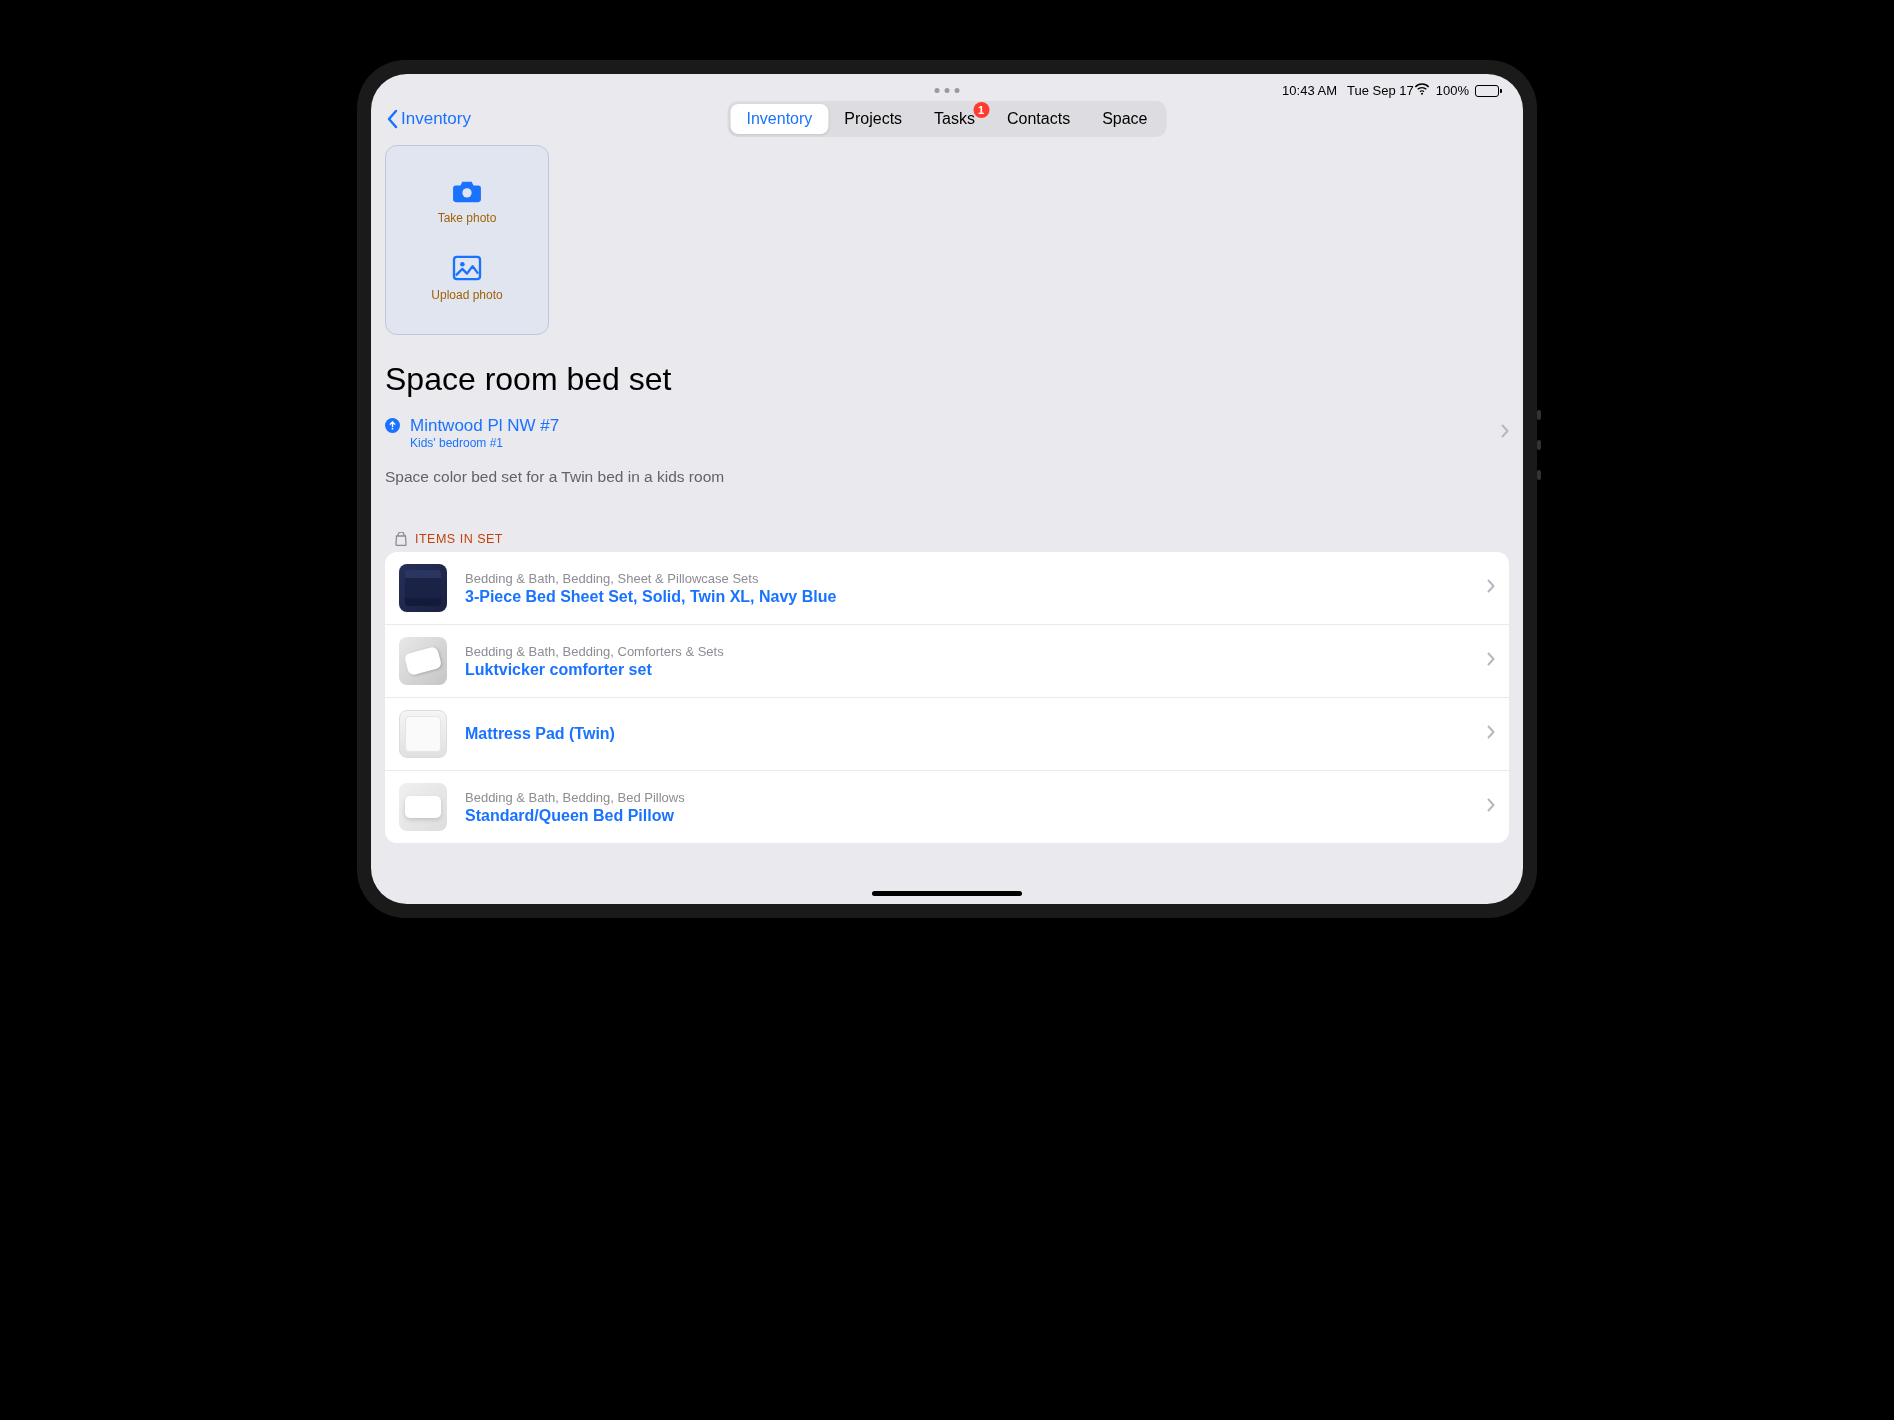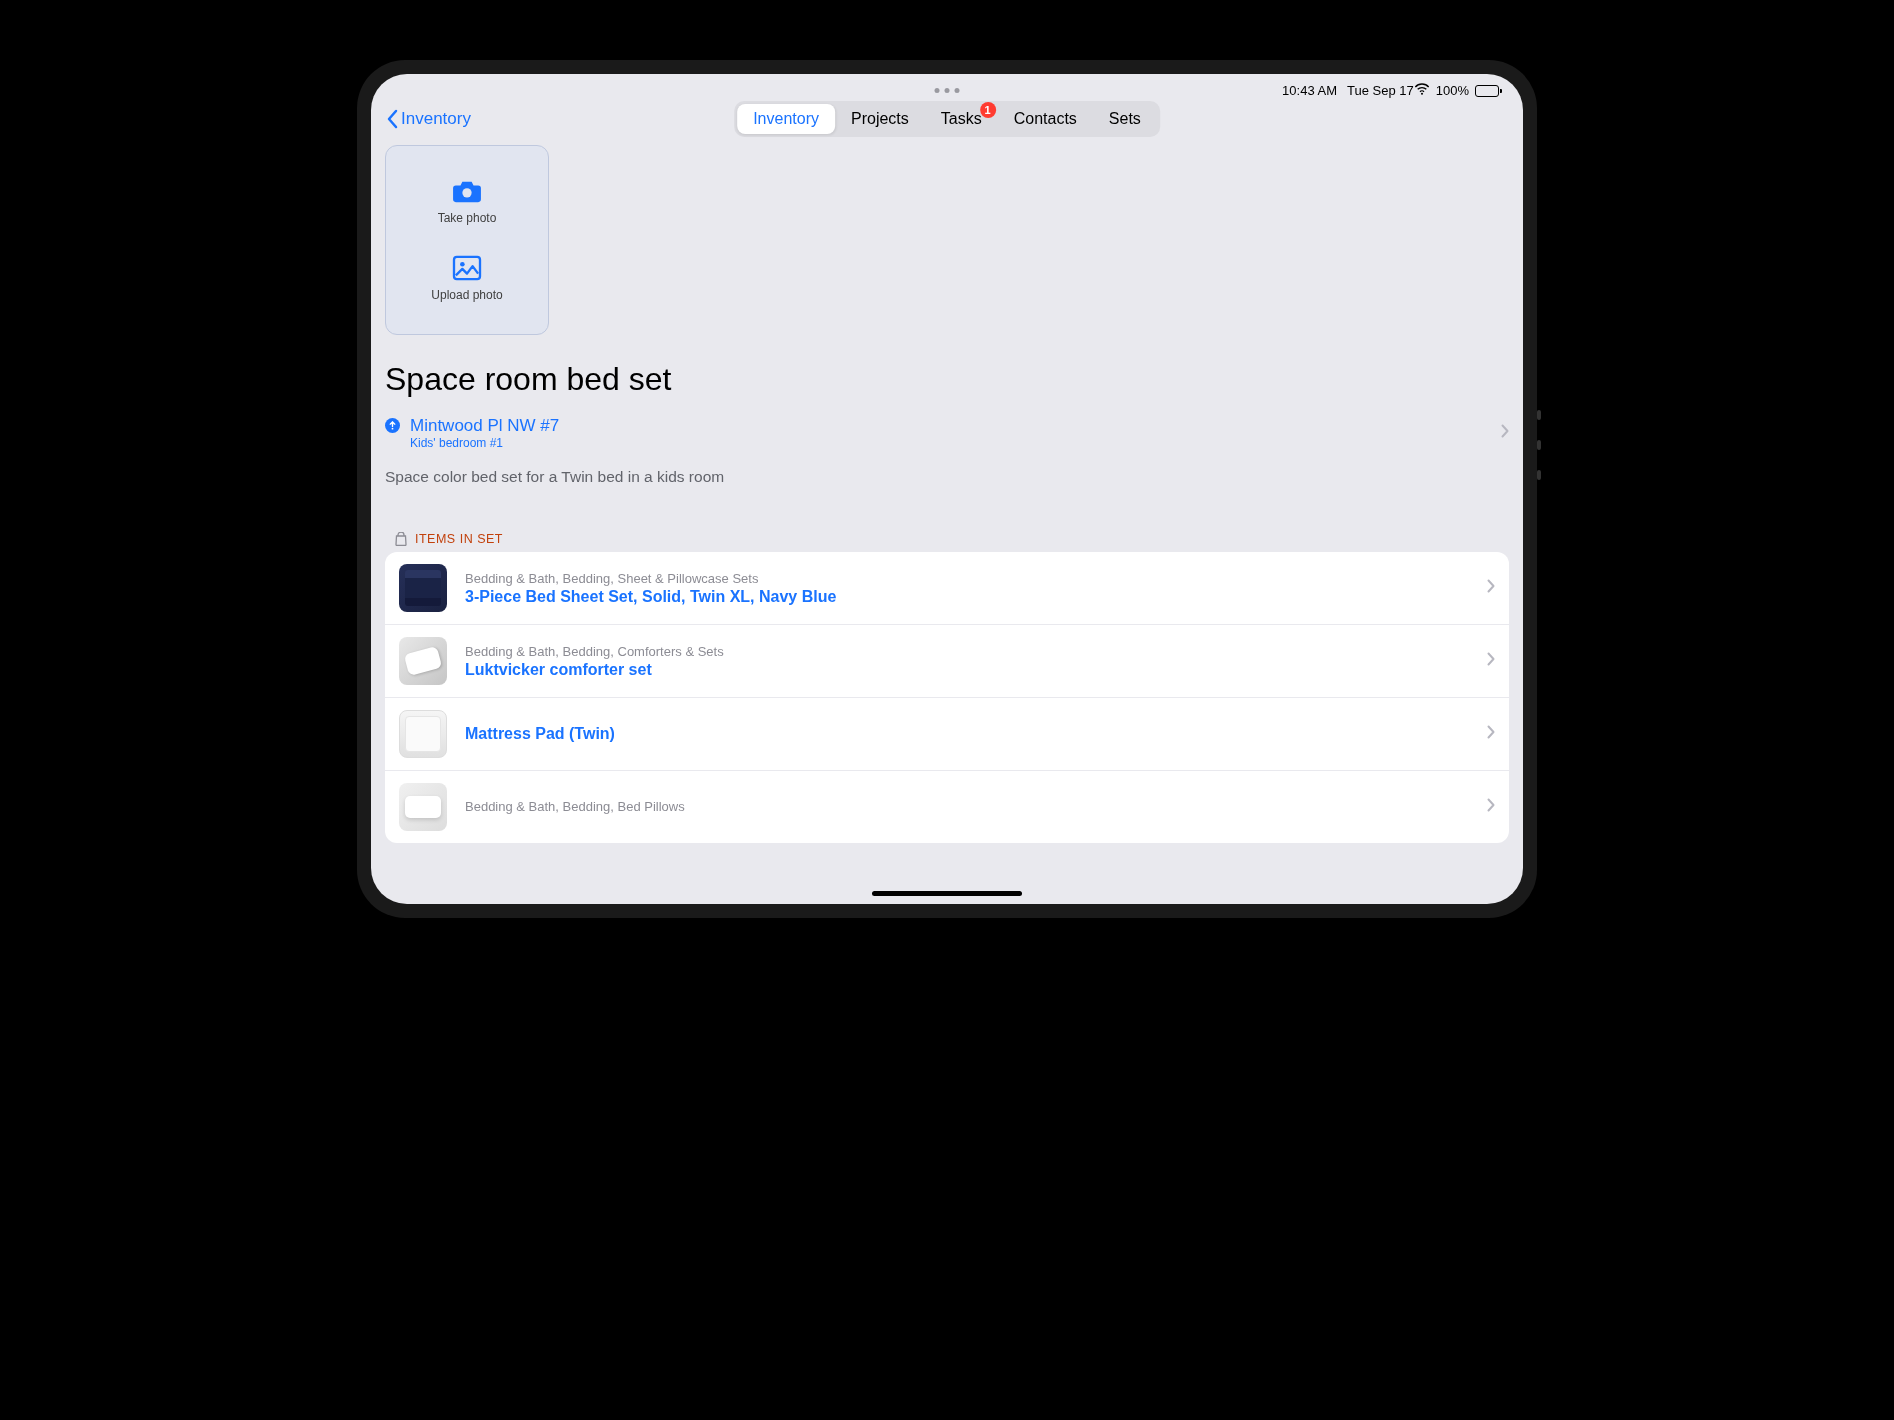--- a/index.html
+++ b/index.html
@@ -95,21 +95,21 @@
       width: 164px; height: 190px;
       background: #e1e5f0;
       border: 1px solid #bfc8de;
       border-radius: 12px;
       display: flex; flex-direction: column; justify-content: center; align-items:center;
       gap: 30px;
       margin-top: 6px;
     }
     .photo-action { display:flex; flex-direction:column; align-items:center; gap:4px; cursor:pointer;}
     .photo-action .ic { color:#1a73ff; }
-    .photo-action span { font-size:12px; color:#404040; }
+    .photo-action span { font-size:12px; color:#a16207; }
     .photo-action svg { width:30px; height:26px; }
     .item-title { font-size: 32px; font-weight: 400; color:#000; margin-top: 26px; }
     .location-row {
       display:flex; align-items:center; justify-content:space-between;
       margin-top: 18px; cursor:pointer;
     }
     .location-left { display:flex; align-items:flex-start; gap:10px; }
     .loc-marker {
       width:15px; height:15px; border-radius:50%; background:#1a73ff;
       display:flex; align-items:center; justify-content:center; flex-shrink:0; margin-top:2px;
@@ -200,21 +200,21 @@
       </div>
       <div class="seg-wrap">
         <div class="segmented">
           <div class="seg-item active">Inventory</div>
           <div class="seg-item">Projects</div>
           <div class="seg-item">
             <span>Tasks</span>
             <span class="seg-badge">1</span>
           </div>
           <div class="seg-item">Contacts</div>
-          <div class="seg-item">Sets</div>
+          <div class="seg-item">Space</div>
         </div>
       </div>
     </div>
 
     <div class="content">
       <div class="photo-panel">
         <div class="photo-action">
           <span class="ic">
             <svg viewBox="0 0 32 28" fill="#1a73ff">
                 <path d="M4 8 h5 l2 -4 h10 l2 4 h5 a3 3 0 0 1 3 3 v12 a3 3 0 0 1 -3 3 h-24 a3 3 0 0 1 -3 -3 v-12 a3 3 0 0 1 3 -3 z"></path>
@@ -301,20 +301,21 @@
           <span class="chevron"><svg viewBox="0 0 8 14">
                 <path d="M1.5 1.5 L6.5 7 L1.5 12.5" stroke="#b7b7c0" stroke-width="2" fill="none" stroke-linecap="round" stroke-linejoin="round"></path>
               </svg></span>
         </div>
         <div class="list-row">
           <div class="thumb thumb3">
               <div class="pw"></div>
             </div>
           <div class="row-text">
             <div class="row-cat">Bedding &amp; Bath, Bedding, Bed Pillows</div>
+            <div class="row-title">Standard/Queen Bed Pillow</div>
           </div>
           <span class="chevron"><svg viewBox="0 0 8 14">
                 <path d="M1.5 1.5 L6.5 7 L1.5 12.5" stroke="#b7b7c0" stroke-width="2" fill="none" stroke-linecap="round" stroke-linejoin="round"></path>
               </svg></span>
         </div>
       </div>
     </div>
 
     <div class="home-indicator"></div>
   </div>

